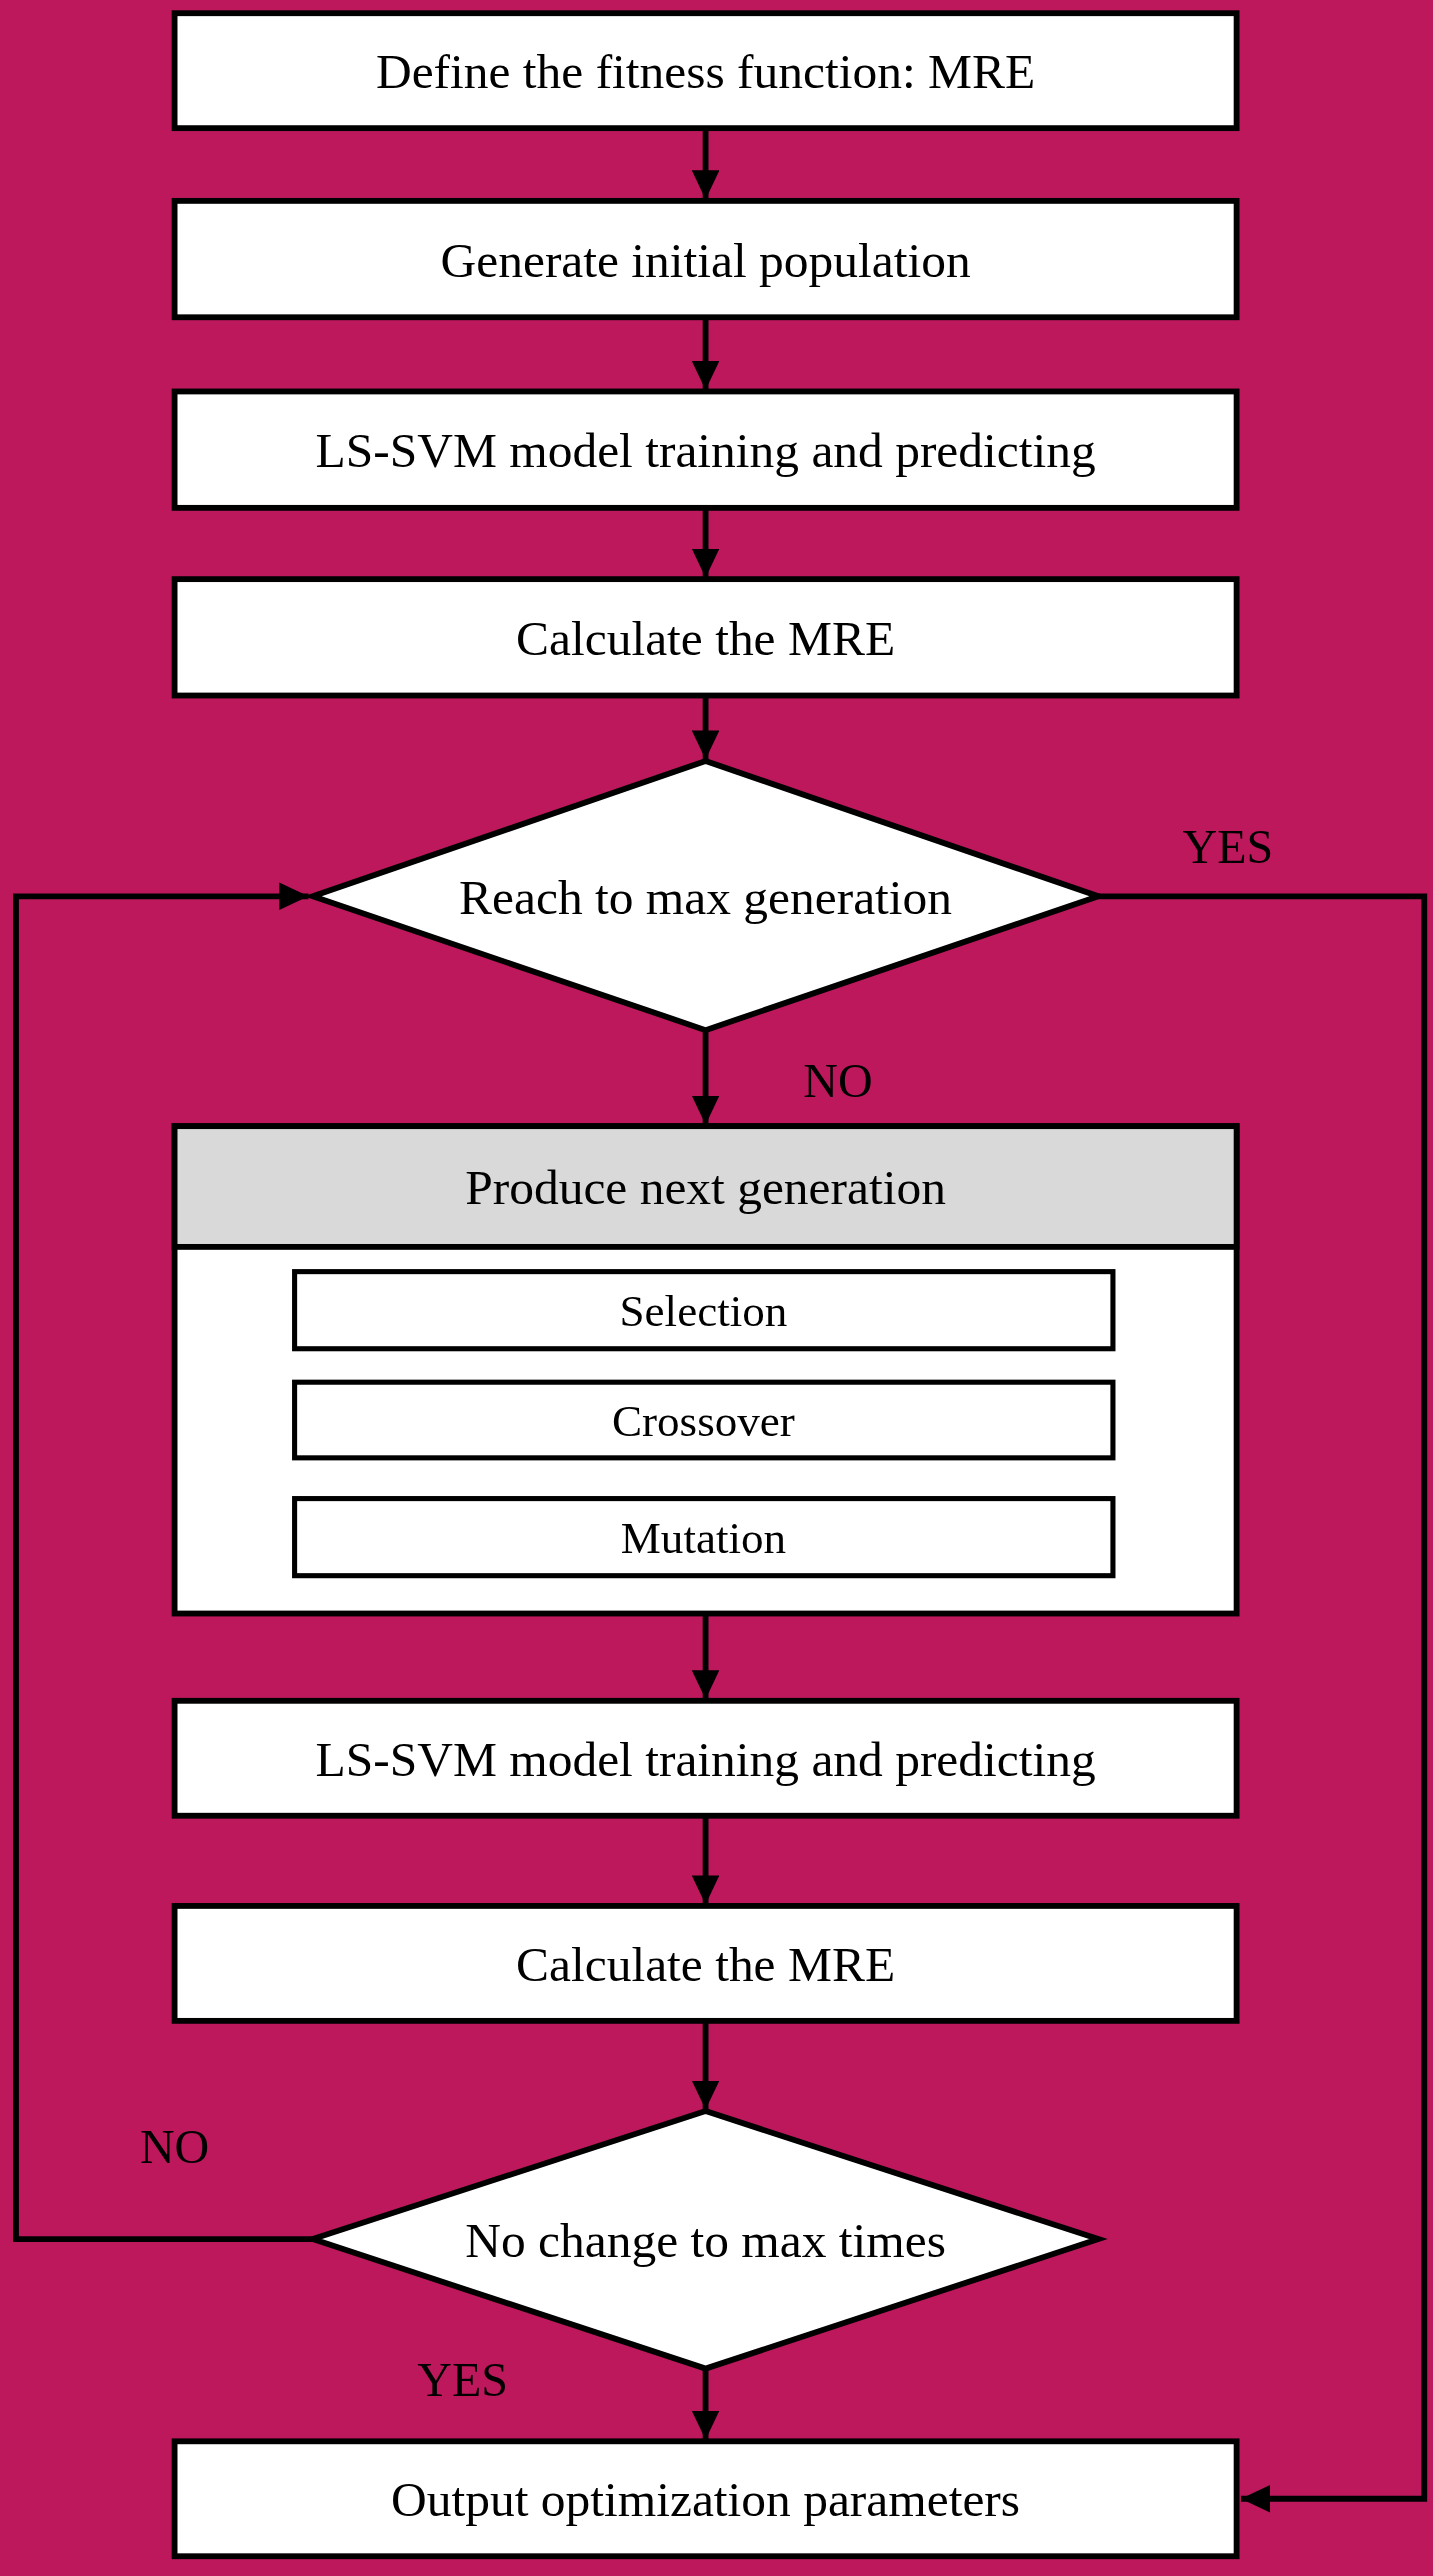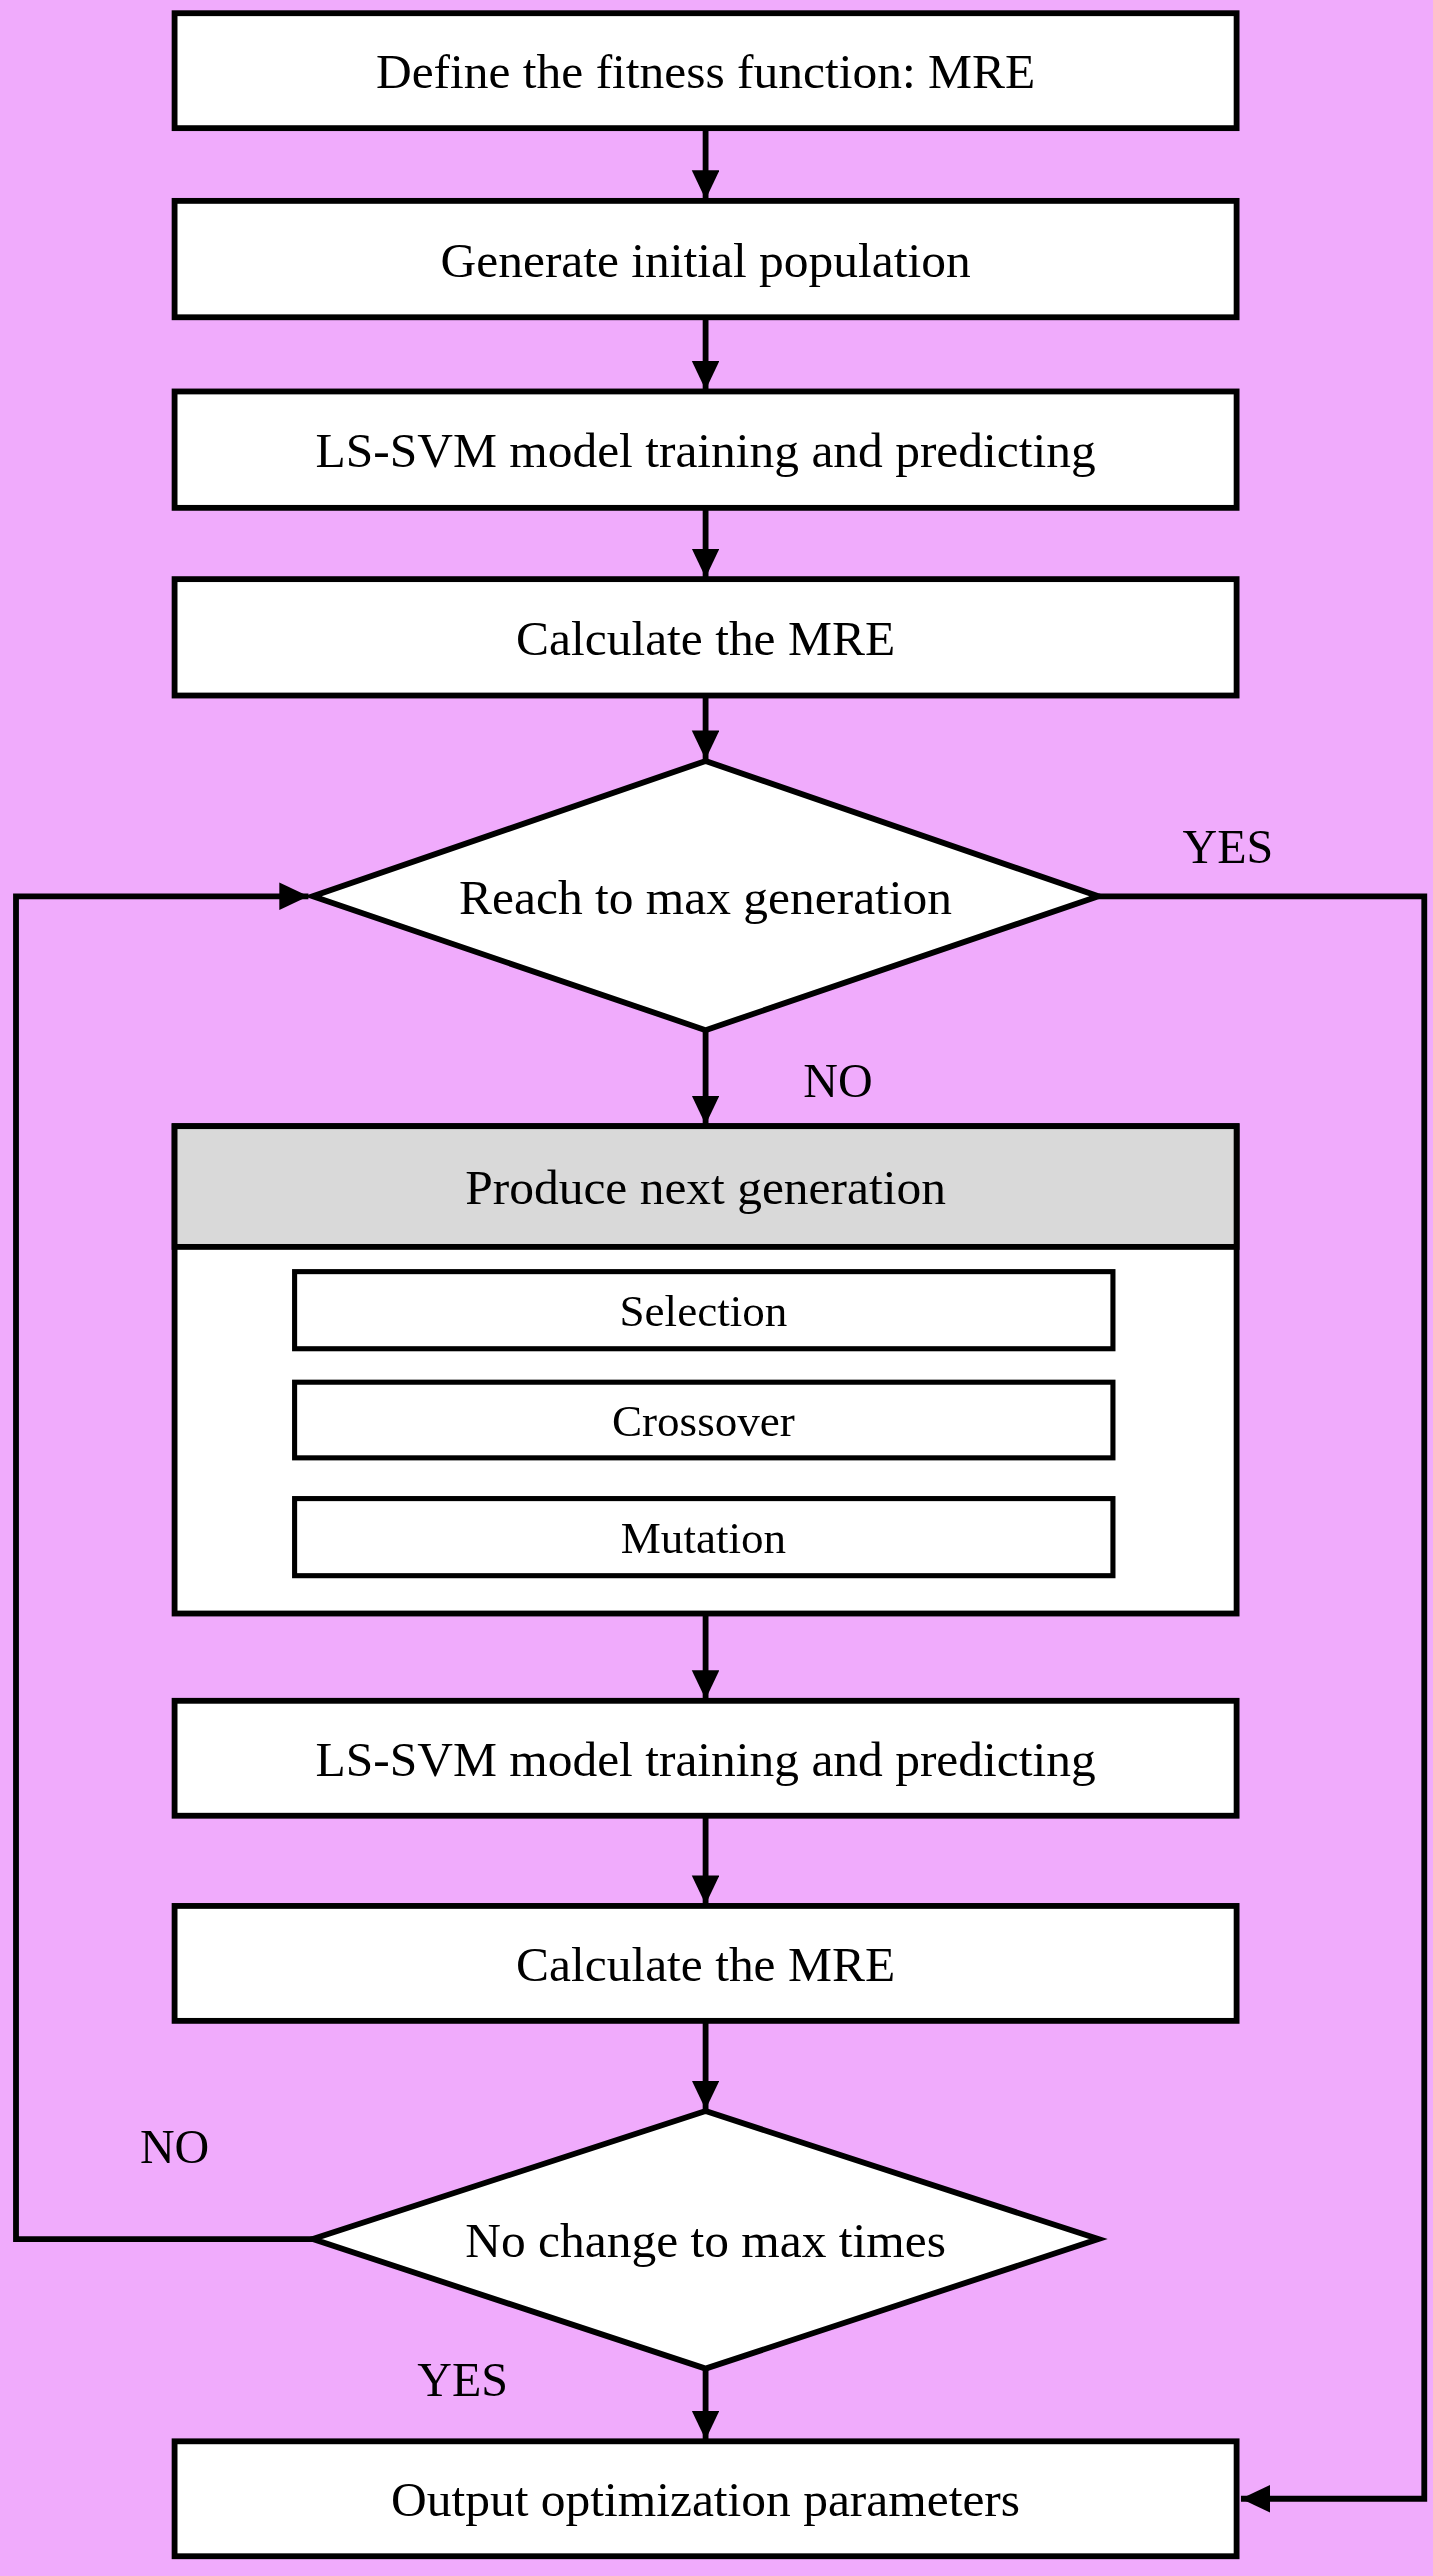--- a/index.html
+++ b/index.html
@@ -3,21 +3,21 @@
 <meta charset="utf-8">
 <style>
   html, body {
     margin: 0;
     padding: 0;
     background: #ffffff;
   }
   .figure-wrap {
     width: 1433px;
     height: 2576px;
-    background: #f0abfc;
+    background: #be185d;
   }
   svg {
     display: block;
   }
   .shape {
     fill: #ffffff;
     stroke: #000000;
     stroke-width: 8;
   }
   .shape-thin {

